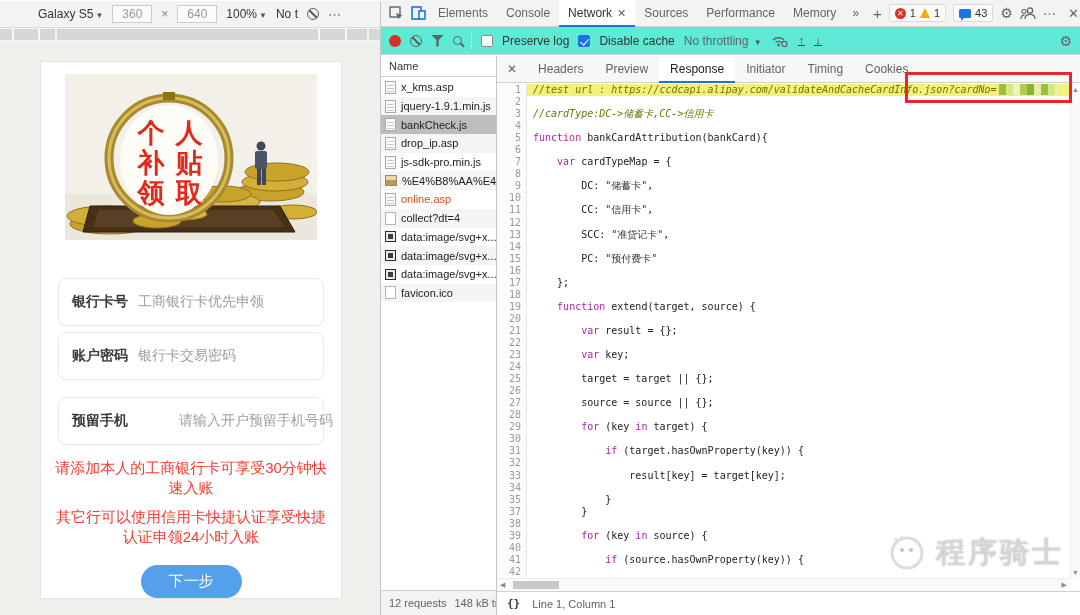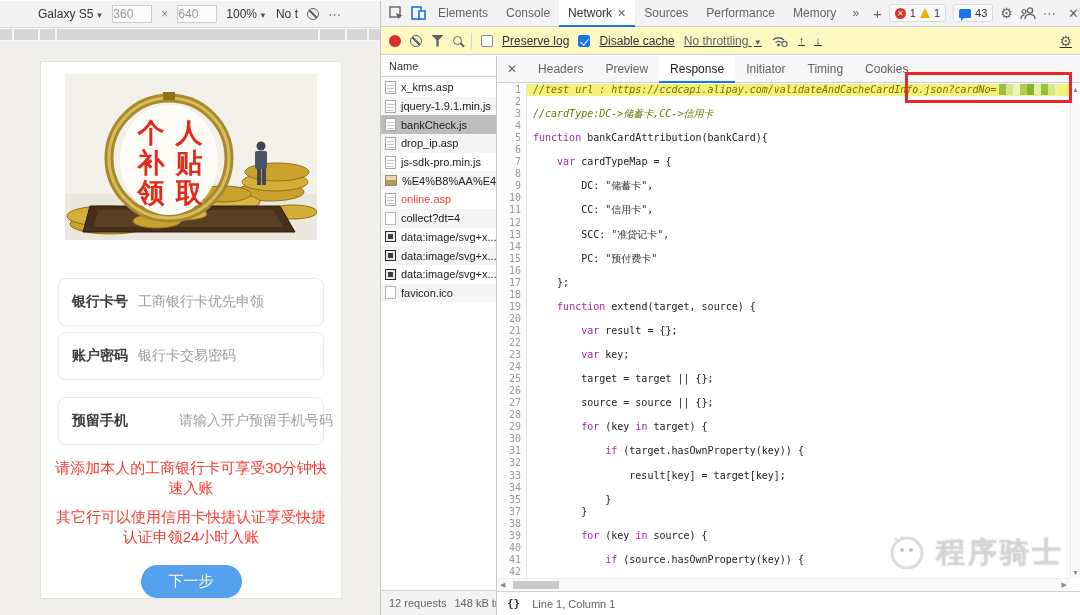--- a/index.html
+++ b/index.html
@@ -1,21 +1,21 @@
 <!DOCTYPE html>
 <html><head>
 <meta charset="utf-8">
 <style>
   * { box-sizing: border-box; margin: 0; padding: 0; }
   html,body { width:1080px; height:615px; overflow:hidden; font-family:"Liberation Sans",sans-serif; background:#fff; }
 
   
   .device-pane { position:absolute; left:0; top:1px; width:381px; height:615px; background:#f1efec; border-right:1px solid #c6c6c6; }
   .device-toolbar { height:27px; background:#f3f3f3; border-bottom:1px solid #dadada; display:flex; align-items:center; justify-content:center; gap:9px; font-size:12px; color:#333; }
-  .dim-input { width:40px; height:18px; border:1px solid #ccc; background:#fbfbfb; color:#999; font-size:12px; text-align:left; line-height:16px; }
+  .dim-input { width:40px; height:18px; border:1px solid #ccc; background:#fbfbfb; color:#999; font-size:12px; text-align:center; line-height:16px; }
   .sel-caret { font-size:8px; color:#555; margin-left:2px; }
   .x-sep { color:#888; }
   .icon-noslash { width:12px; height:12px; border:1.4px solid #5f6368; border-radius:50%; background:linear-gradient(45deg,transparent 44%,#5f6368 44% 56%,transparent 56%); }
   .dots { color:#5f6368; font-size:13px; letter-spacing:1px; }
   .mq-bar { height:13px; background:#f6f6f6; display:flex; gap:2px; padding-top:1px; }
   .mq-seg { background:#d6d6d6; height:11px; }
 
   .page-card { position:absolute; left:40px; top:60px; width:302px; height:538px; background:#fff; border:1px solid #e4e4e4; }
   .hero { margin:12px 24px 0; width:252px; height:166px; display:block; }
   .fields { padding:0 17px; }
@@ -39,21 +39,21 @@
   .plus { padding:0 7px; font-size:15px; color:#5f6368; }
   .right-cluster { margin-left:auto; display:flex; align-items:center; gap:7px; padding-right:8px; }
   .badge-group { display:flex; align-items:center; gap:4px; border:1px solid #d8dade; border-radius:3px; padding:2px 5px; background:#fbfbfb; color:#333; font-size:11px; }
   .err-dot { width:11px; height:11px; border-radius:50%; background:#d93025; color:#fff; font-size:8px; line-height:11px; text-align:center; }
   .warn-tri { width:0; height:0; border-left:5.5px solid transparent; border-right:5.5px solid transparent; border-bottom:10px solid #f9ab00; }
   .msg-bubble { width:12px; height:9px; background:#1a73e8; border-radius:1.5px; position:relative; }
   .msg-bubble::after { content:""; position:absolute; left:2px; bottom:-3px; border:3px solid transparent; border-top-color:#1a73e8; border-left-color:#1a73e8; }
   .gear { color:#5f6368; font-size:14px; line-height:1; }
   .close-x { color:#5f6368; font-size:13px; padding:0 4px; }
 
-  .net-toolbar { height:28px; background:#fef9c3; border-bottom:1px solid #d0d0d0; display:flex; align-items:center; gap:9px; padding:0 8px; font-size:12px; color:#333;text-decoration:underline; }
+  .net-toolbar { height:28px; background:#5eead4; border-bottom:1px solid #d0d0d0; display:flex; align-items:center; gap:9px; padding:0 8px; font-size:12px; color:#333; }
   .rec-dot { width:12px; height:12px; border-radius:50%; background:#d93025; }
   .funnel { width:13px; height:12px; background:#5f6368; clip-path:polygon(0 0,100% 0,59% 45%,59% 100%,41% 100%,41% 45%); }
   .mag { width:9px; height:9px; border:1.6px solid #5f6368; border-radius:50%; position:relative; }
   .mag::after { content:""; position:absolute; width:5px; height:1.6px; background:#5f6368; transform:rotate(45deg); right:-4px; bottom:-2px; }
   .vsep { width:1px; height:16px; background:#d4d4d4; }
   .cb { width:12px; height:12px; border:1px solid #8b8b8b; border-radius:2px; background:#fff; }
   .cb.checked { background:#1a73e8; border-color:#1a73e8; position:relative; }
   .cb.checked::after { content:""; position:absolute; left:3px; top:1px; width:4px; height:7px; border:solid #fff; border-width:0 1.6px 1.6px 0; transform:rotate(40deg); }
   .arrbar { color:#424242; font-size:11px; line-height:10px; border-bottom:1.6px solid #424242; padding:0 1px; }
 

